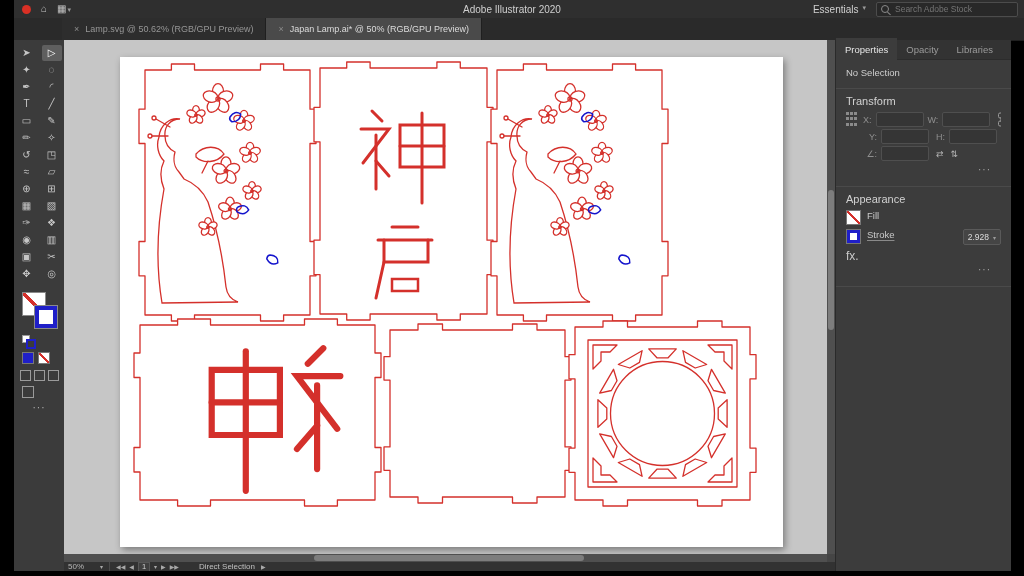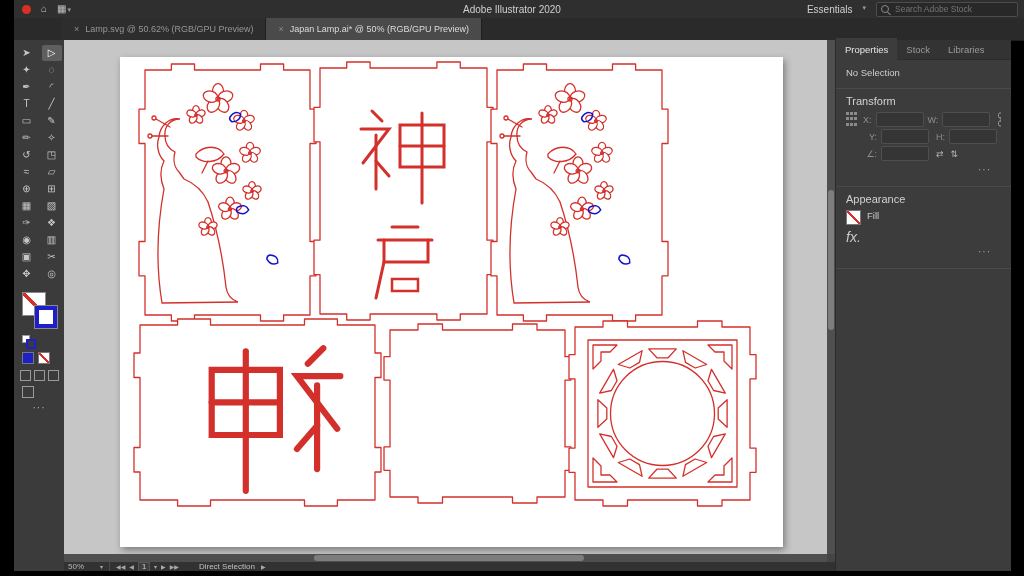--- a/index.html
+++ b/index.html
@@ -12,21 +12,21 @@
   #strip-bottom{left:0;top:571px;width:1024px;height:5px;background:#000}
 
   
   #menubar{left:14px;top:0;width:996px;height:18px;background:#2f2f2f;display:flex;align-items:center;
            gap:10px;padding:0 8px;font-size:10px;border-bottom:1px solid #262626}
   #app-icon{width:9px;height:9px;border-radius:50%;background:#d93025}
   .mico{color:#c2c2c2;font-size:10px;line-height:18px;cursor:default}
   .chev{font-size:7px;color:#9a9a9a;margin-left:1px}
   #mb-title{position:absolute;left:498px;transform:translateX(-50%);color:#cfcfcf;font-size:10px}
   #mb-right{margin-left:auto;display:flex;align-items:center;gap:10px}
-  #workspace-btn{display:flex;align-items:flex-start;gap:9px;color:#d0d0d0;font-size:10px}
+  #workspace-btn{display:flex;align-items:flex-start;gap:3px;color:#d0d0d0;font-size:10px}
   #searchbox{display:flex;align-items:center;gap:4px;width:132px;height:13px;background:#282828;
              border:1px solid #4c4c4c;border-radius:2px;padding:0 4px}
   #searchbox input{background:transparent;border:none;outline:none;color:#9a9a9a;font-size:8.5px;width:110px;
                    font-family:"Liberation Sans",sans-serif}
   .mag{width:6px;height:6px;border:1px solid #8a8a8a;border-radius:50%;position:relative;flex:none}
   .mag::after{content:"";position:absolute;width:4px;height:1px;background:#8a8a8a;right:-3px;bottom:-2px;transform:rotate(40deg)}
 
   
   #tabbar{left:14px;top:18px;width:996px;height:22px;background:#2a2a2a;display:flex;align-items:flex-end;
           padding-left:48px;border-bottom:1px solid #1f1f1f}
@@ -100,21 +100,21 @@
   .sw.strokeblue{box-shadow:inset 0 0 0 3px #1f1fc8}
   .sw.checker{background-image:linear-gradient(45deg,#9a9a9a 25%,transparent 25%,transparent 75%,#9a9a9a 75%),
               linear-gradient(45deg,#9a9a9a 25%,transparent 25%,transparent 75%,#9a9a9a 75%);
               background-size:6px 6px;background-position:0 0,3px 3px;background-color:#d8d8d8}
   .a-lab{color:#c9c9c9;font-size:9.5px}
   .a-lab.u{text-decoration:underline;text-decoration-color:#8a8a8a;text-underline-offset:2px}
   .val-box{display:flex;align-items:center;gap:3px;background:#454545;border:1px solid #5a5a5a;border-radius:2px;
            height:14px;padding:0 4px;color:#ddd;font-size:8.5px;margin-left:auto}
   .val-box .chev{font-size:6px}
   .after-chev{color:#9a9a9a;font-size:8px}
-  #fx-label{color:#c9c9c9;font-style:italic;font-size:14px;margin:2px 0 0 0}
+  #fx-label{color:#c9c9c9;font-size:12px;margin:2px 0 0 0}
 </style>
 </head>
 <body>
 
 <div id="strip-left" class="abs"></div>
 <div id="strip-right" class="abs"></div>
 <div id="strip-bottom" class="abs"></div>
 
 <div id="menubar" class="abs">
   <span id="app-icon"></span>
@@ -353,21 +353,21 @@
     <span class="sb-ic">▶</span>
     <span class="sb-ic">▶▶</span>
   </span>
   <span class="sb-tool">Direct Selection</span>
   <span class="sb-ic">▶</span>
 </div>
 
 <div id="rightpanel" class="abs">
   <div id="ptabs">
     <span class="ptab active">Properties</span>
-    <span class="ptab">Stock</span>
+    <span class="ptab">Opacity</span>
     <span class="ptab">Libraries</span>
   </div>
   <div id="no-selection">No Selection</div>
   <div class="pdiv"></div>
 
   <div class="psec">
     <div class="ptitle">Transform</div>
     <div class="t-row">
       <span id="ref-locator">
           <i></i>
@@ -409,18 +409,26 @@
     <div class="more-dots">···</div>
   </div>
   <div class="pdiv"></div>
 
   <div class="psec">
     <div class="ptitle">Appearance</div>
     <div class="a-row">
       <span class="sw fillnone"></span>
       <span class="a-lab">Fill</span>
     </div>
+    <div class="a-row">
+      <span class="sw strokeblue"></span>
+      <span class="a-lab u">Stroke</span>
+      <span class="val-box">
+        <span>2.928</span>
+        <span class="chev">▾</span>
+      </span>
+    </div>
     <div id="fx-label">fx.</div>
     <div class="more-dots">···</div>
   </div>
   <div class="pdiv"></div>
 
 </div>
 
 </body></html>

